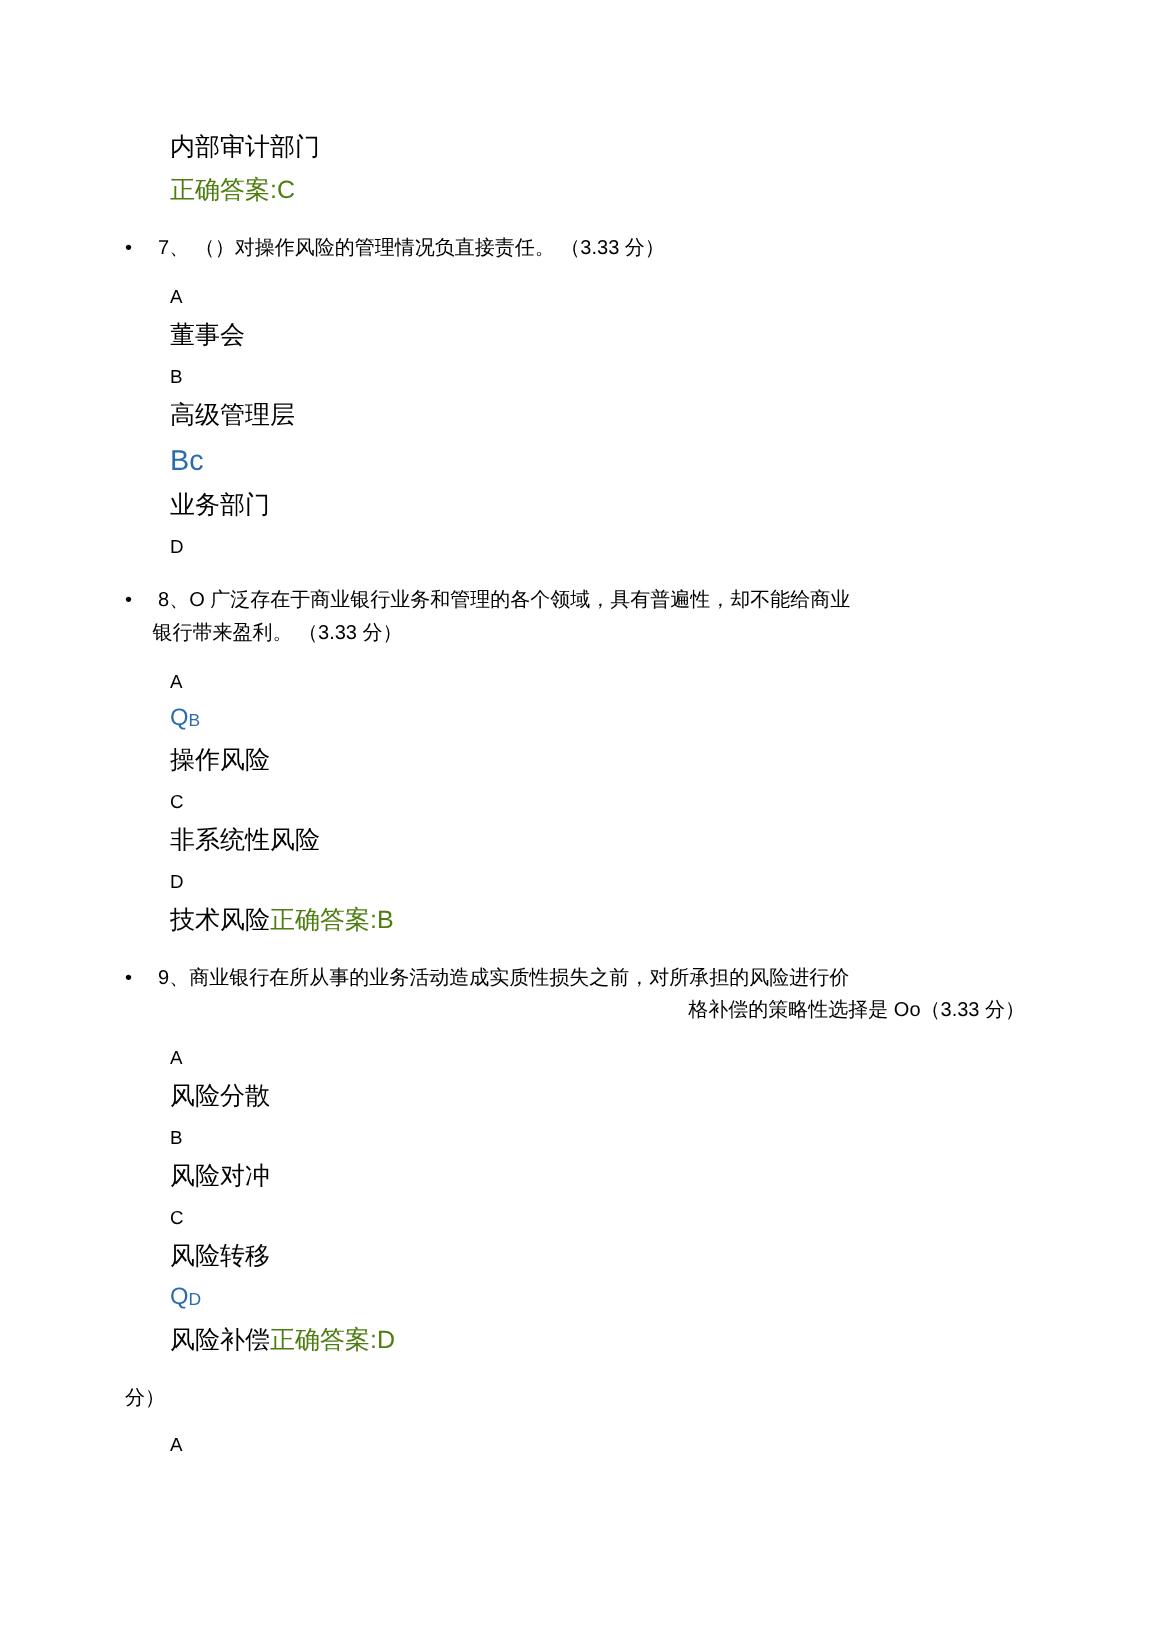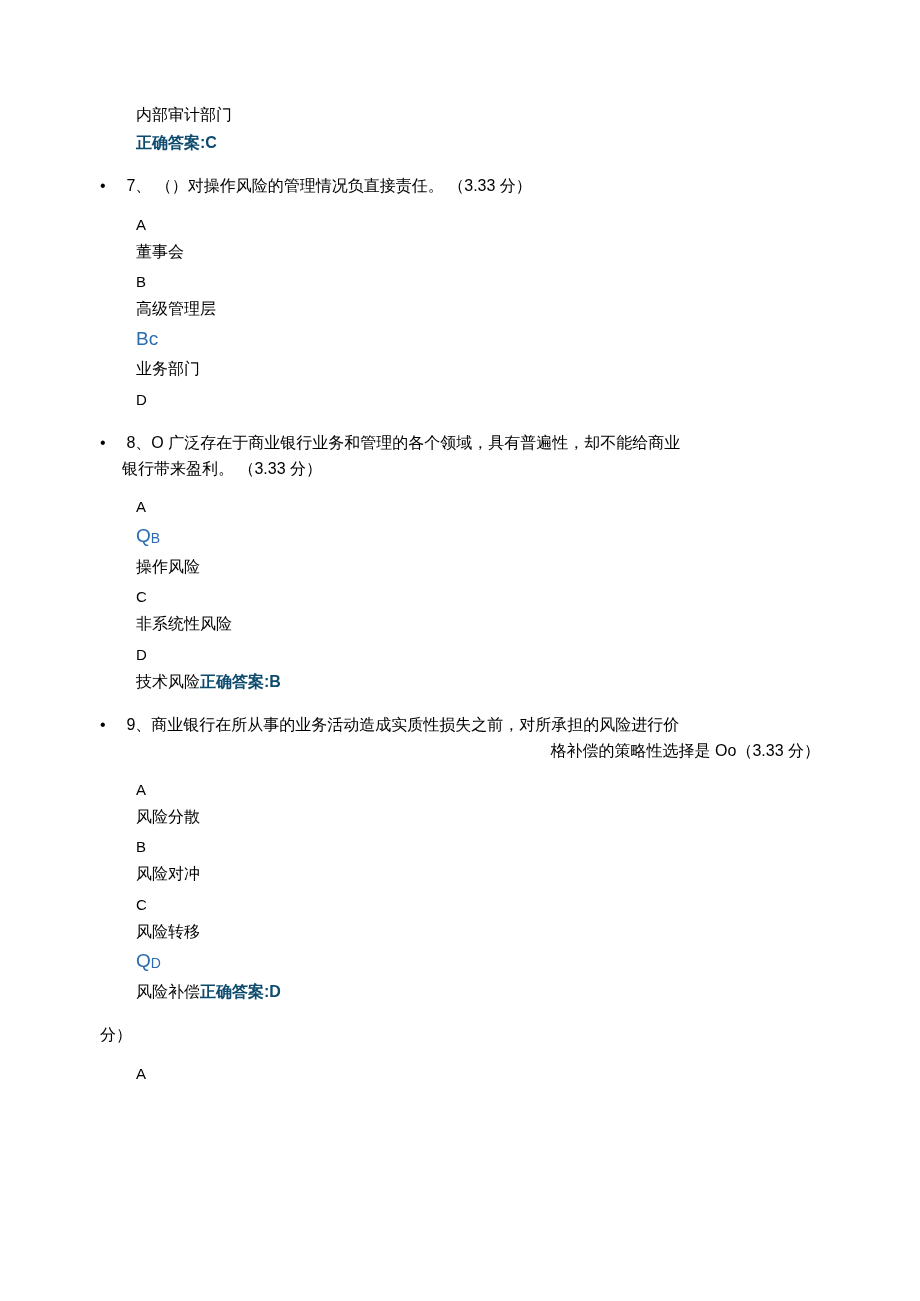--- a/index.html
+++ b/index.html
@@ -12,46 +12,45 @@
     font-size: 16px;
     line-height: 1.6;
   }
   .page {
     padding: 100px 100px 40px 100px;
   }
   .indent-block {
     margin-left: 36px;
   }
   .green {
-    color: #0c4a6e;
-    font-weight: bold;
+    color: #4d7c0f;
   }
   .blue {
     color: #2b6cb0;
   }
   .q-line {
     margin: 18px 0 14px 0;
   }
   .opt-letter {
     font-family: Arial, sans-serif;
     font-size: 15px;
     margin-top: 6px;
   }
   .opt-text {
-    font-size: 16px;
+    font-size: 20px;
     margin-top: 2px;
   }
   .bullet {
     display: inline-block;
     width: 22px;
     text-align: left;
   }
   .marker-line {
     font-family: Arial, sans-serif;
-    font-size: 19px;
+    font-size: 23px;
     margin: 2px 0;
   }
   .marker-line.small-sub {
     font-size: 19px;
   }
   .marker-sub {
     font-size: 14px;
     vertical-align: -1px;
   }
 </style>

